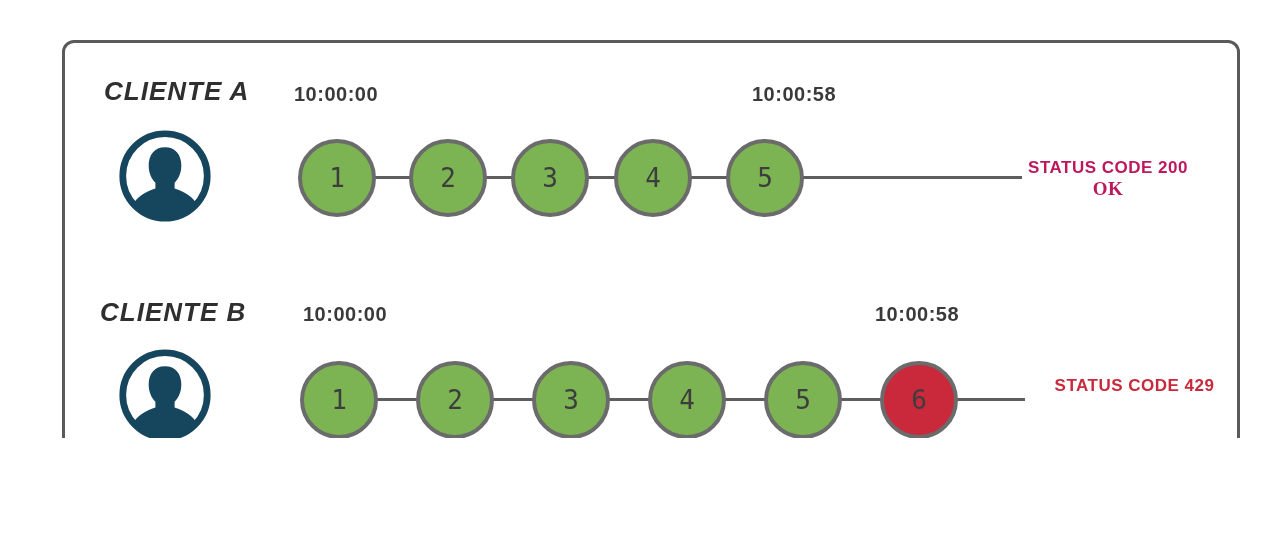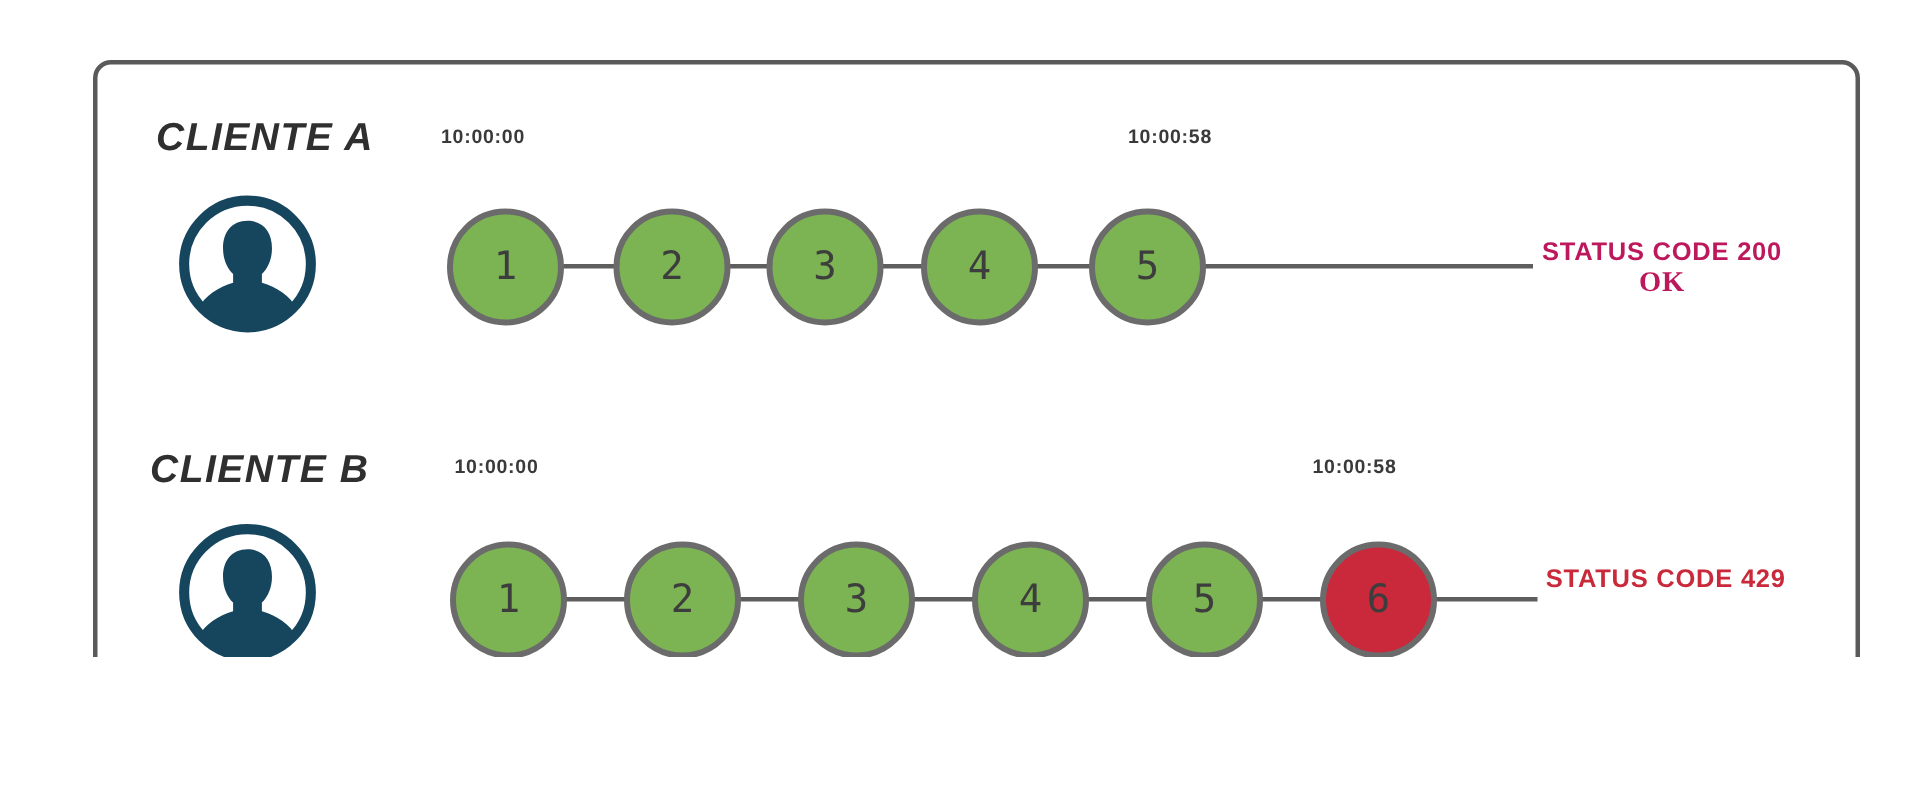--- a/index.html
+++ b/index.html
@@ -23,21 +23,21 @@
     font-weight:bold;
     font-style:italic;
     font-size:26px;
     letter-spacing:1px;
     color:#2f2f2f;
     white-space:nowrap;
   }
   .timestamp{
     position:absolute;
     font-weight:bold;
-    font-size:13px;
+    font-size:20px;
     color:#3a3a3a;
     white-space:nowrap;
     letter-spacing:0.5px;
   }
   .timeline-line{
     position:absolute;
     height:3px;
     background:#5e5e5e;
     z-index:1;
   }
@@ -59,21 +59,21 @@
     position:absolute;
     text-align:center;
     font-weight:bold;
     font-size:17px;
     line-height:21px;
     letter-spacing:0.5px;
     white-space:nowrap;
     z-index:2;
   }
   .status-ok{color:#be185d;}
-  .status-error{color:#c9293a;}
+  .status-error{color:#c9293a;margin-left:24px;}
   .status-block .line2{font-size:19px;font-family:Liberation Serif, serif;}
   .avatar{position:absolute;width:96px;height:96px;}
 </style>
 </head>
 <body>
 
 <div class="canvas">
 
   <div class="frame"></div>
 

